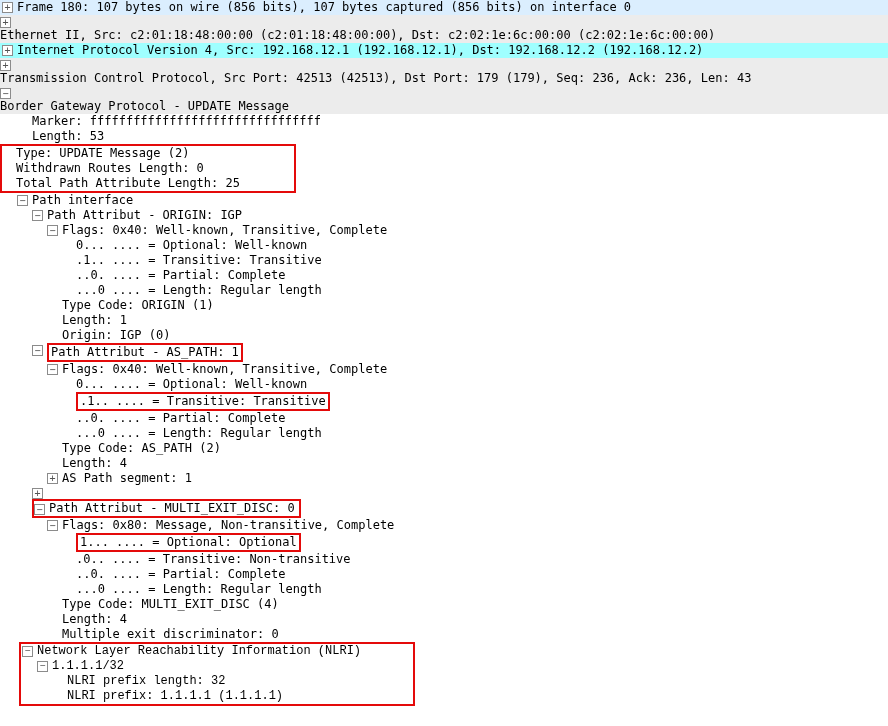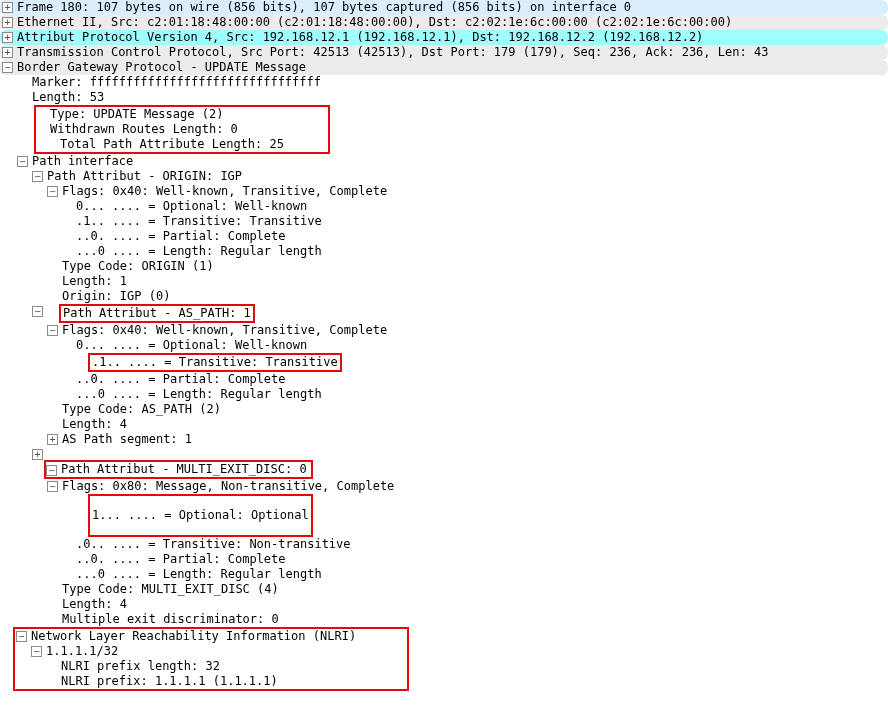--- a/index.html
+++ b/index.html
@@ -9,21 +9,20 @@
   line-height: 15px;
   background: #ffffff;
   color: #000000;
   width: 888px;
 }
 .row {
   display: flex;
   align-items: flex-start;
   white-space: pre;
   position: relative;
-  border-radius: 6px;
 }
 .box {
   width: 9px;
   height: 9px;
   border: 1px solid #8b8b8b;
   display: inline-flex;
   align-items: center;
   justify-content: center;
   font-size: 10px;
   line-height: 7px;
@@ -31,25 +30,24 @@
   background: #ffffff;
   margin-top: 2px;
   flex-shrink: 0;
   cursor: pointer;
 }
 .box::before { content: "+"; }
 .box.minus::before { content: "−"; }
 .ind { display: inline-block; }
 .hl-blue { background: #dbeefe; }
 .hl-cyan { background: #9fffff; }
-.hl-gray { background: #ececec; }
+.hl-gray { background: #ececec; flex-direction: column; }
 .redbox {
   border: 2px solid #e40a0a;
   box-sizing: border-box;
-  margin-left: 12px;
 }
 </style>
 </head>
 <body>
 
 <div class="row hl-blue">
   <span class="ind" style="width:2px"></span>
   <span class="box"></span>
   <span style="width:4px"></span>
   <span>Frame 180: 107 bytes on wire (856 bits), 107 bytes captured (856 bits) on interface 0</span>
@@ -59,21 +57,21 @@
   <span class="ind" style="width:2px"></span>
   <span class="box"></span>
   <span style="width:4px"></span>
   <span>Ethernet II, Src: c2:01:18:48:00:00 (c2:01:18:48:00:00), Dst: c2:02:1e:6c:00:00 (c2:02:1e:6c:00:00)</span>
 </div>
 
 <div class="row hl-cyan">
   <span class="ind" style="width:2px"></span>
   <span class="box"></span>
   <span style="width:4px"></span>
-  <span>Attribut Protocol Version 4, Src: 192.168.12.1 (192.168.12.1), Dst: 192.168.12.2 (192.168.12.2)</span>
+  <span>Internet Protocol Version 4, Src: 192.168.12.1 (192.168.12.1), Dst: 192.168.12.2 (192.168.12.2)</span>
 </div>
 
 <div class="row hl-gray">
   <span class="ind" style="width:2px"></span>
   <span class="box"></span>
   <span style="width:4px"></span>
   <span>Transmission Control Protocol, Src Port: 42513 (42513), Dst Port: 179 (179), Seq: 236, Ack: 236, Len: 43</span>
 </div>
 
 <div class="row hl-gray">
@@ -85,28 +83,28 @@
 
 <div class="row">
   <span class="ind" style="width:32px"></span>
   <span>Marker: ffffffffffffffffffffffffffffffff</span>
 </div>
 <div class="row">
   <span class="ind" style="width:32px"></span>
   <span>Length: 53</span>
 </div>
 
-<div class="redbox" style="position:relative; width:296px; margin-left:34px; padding:0;">
+<div class="redbox" style="position:relative; width:296px; margin-left:0; padding:0;">
   <div class="row" style="padding-left:14px">
     <span>Type: UPDATE Message (2)</span>
   </div>
   <div class="row" style="padding-left:14px">
     <span>Withdrawn Routes Length: 0</span>
   </div>
-  <div class="row" style="padding-left:24px">
+  <div class="row" style="padding-left:14px">
     <span>Total Path Attribute Length: 25</span>
   </div>
 </div>
 
 <div class="row">
   <span class="ind" style="width:17px"></span>
   <span class="box minus"></span>
   <span style="width:4px"></span>
   <span>Path interface</span>
 </div>
@@ -167,29 +165,29 @@
   <span class="redbox" style="display:inline-flex; align-items:center; padding-right:4px;">
     <span class="box minus"></span><span style="width:4px"></span><span>Path Attribut - MULTI_EXIT_DISC: 0</span>
   </span>
 </div>
 <div class="row">
   <span class="ind" style="width:47px"></span>
   <span class="box minus"></span>
   <span style="width:4px"></span>
   <span>Flags: 0x80: Message, Non-transitive, Complete</span>
 </div>
-<div class="row"><span class="ind" style="width:76px"></span><span class="redbox" style="padding:12px 2px"><span>1... .... = Optional: Optional</span></span></div>
+<div class="row"><span class="ind" style="width:76px"></span><span class="redbox" style="padding:0 2px"><span>1... .... = Optional: Optional</span></span></div>
 <div class="row"><span class="ind" style="width:76px"></span><span>.0.. .... = Transitive: Non-transitive</span></div>
 <div class="row"><span class="ind" style="width:76px"></span><span>..0. .... = Partial: Complete</span></div>
 <div class="row"><span class="ind" style="width:76px"></span><span>...0 .... = Length: Regular length</span></div>
 <div class="row"><span class="ind" style="width:62px"></span><span>Type Code: MULTI_EXIT_DISC (4)</span></div>
 <div class="row"><span class="ind" style="width:62px"></span><span>Length: 4</span></div>
 <div class="row"><span class="ind" style="width:62px"></span><span>Multiple exit discriminator: 0</span></div>
 
-<div class="redbox" style="width:396px; margin-left:13px; box-sizing:border-box;">
+<div class="redbox" style="width:396px; margin-left:19px; box-sizing:border-box;font-family:Liberation Mono, monospace;">
   <div class="row">
     <span class="ind" style="width:1px"></span>
     <span class="box minus"></span>
     <span style="width:4px"></span>
     <span>Network Layer Reachability Information (NLRI)</span>
   </div>
   <div class="row">
     <span class="ind" style="width:16px"></span>
     <span class="box minus"></span>
     <span style="width:4px"></span>

